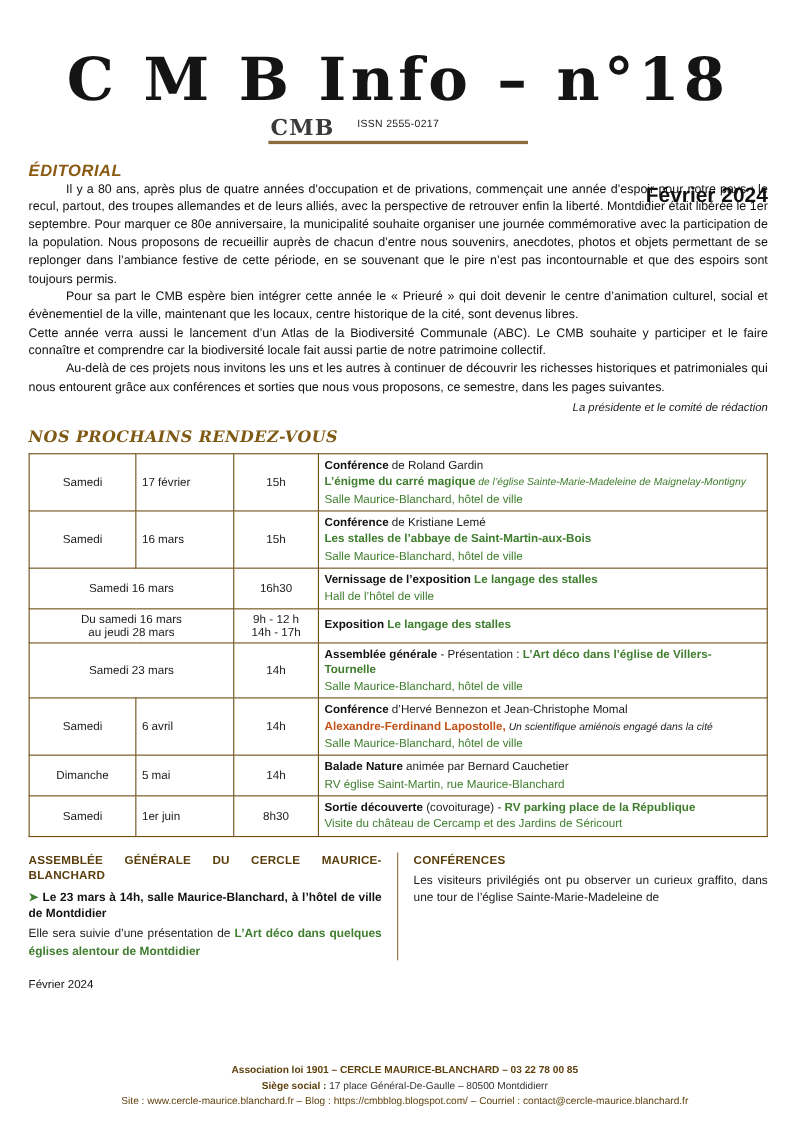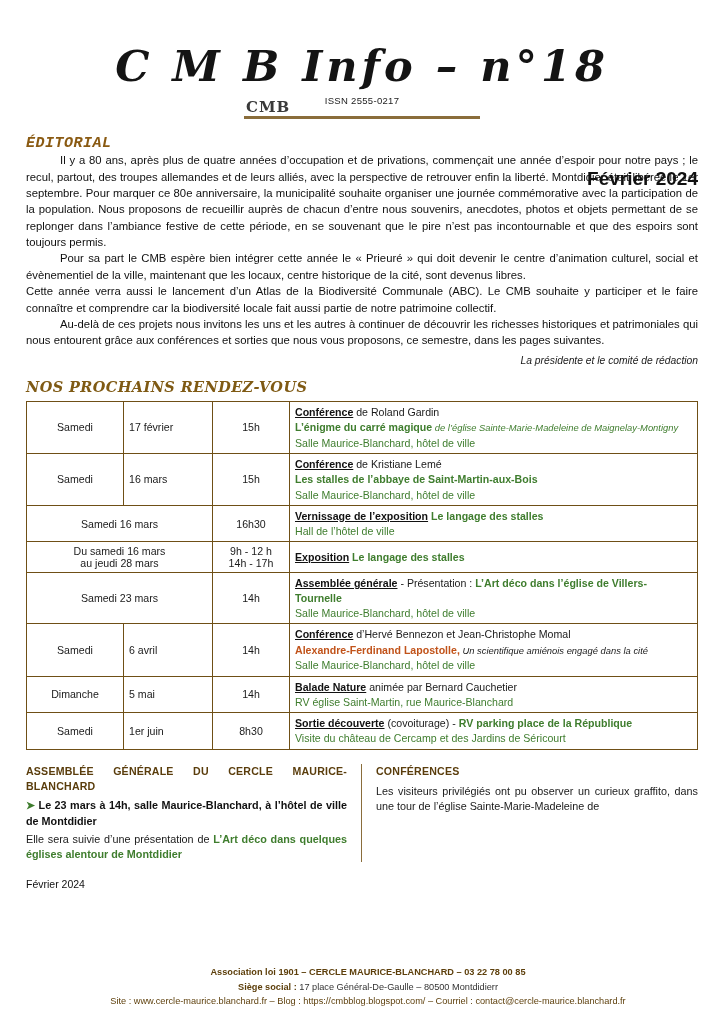--- a/index.html
+++ b/index.html
@@ -23,23 +23,22 @@
     position: relative;
   }
 
   
   .masthead {
     text-align: center;
     margin-top: 18px;
   }
   .masthead-title {
     font-family: "DejaVu Serif", serif;
-    font-style: italic;
-    font-weight: bold;
-    font-size: 43px;
+    font-weight: bold;
+    font-size: 54px;
     letter-spacing: 4px;
     color: #141414;
     line-height: 1.05;
   }
   .issn {
     font-size: 9.5px;
     color: #222;
     margin-top: 6px;
     letter-spacing: 0.3px;
   }
@@ -117,21 +116,21 @@
     color: #6a6a6a;
     margin-top: 2px;
   }
   .logo-cmb {
     position: absolute;
     left: 50%;
     margin-left: -116px;
     bottom: -4px;
     font-family: "DejaVu Serif", serif;
     font-weight: bold;
-    font-size: 15px;
+    font-size: 20px;
     color: #3a3a3a;
     letter-spacing: 1px;
   }
   .logo-underline {
     width: 236px;
     height: 3px;
     background: #8a6d3b;
     margin: 4px auto 0 auto;
   }
 
@@ -139,21 +138,21 @@
     position: absolute;
     right: 26px;
     top: 168px;
     font-size: 19px;
     font-weight: bold;
     color: #111;
   }
 
   
   .sec-edito {
-    font-family: Liberation Mono, monospace;
+    font-family: Liberation Sans, sans-serif;
     font-style: italic;
     font-weight: bold;
     font-size: 15px;
     color: #8a5a12;
     margin-top: 16px;
     letter-spacing: .5px;
   }
   .sec-rdv {
     font-family: "DejaVu Serif", serif;
     font-style: italic;
@@ -193,21 +192,21 @@
     border: 1px solid #6f4f16;
     padding: 3px 5px;
     vertical-align: middle;
     font-size: 10.6px;
   }
   td.c-day   { width: 86px;  text-align: center; }
   td.c-date  { width: 78px;  text-align: left; }
   td.c-hour  { width: 66px;  text-align: center; }
   td.c-desc  { }
   .tl { text-align: center; }
-  .ttl { font-weight: bold; color: #111; text-decoration: underline; }
+  .ttl { font-weight: bold; color: #111; }
   .green { color: #3f7d2e; }
   .green-b { color: #3f7d2e; font-weight: bold; }
   .orange { color: #c1531a; font-weight: bold; }
   .venue { color: #3f7d2e; }
   .it { font-style: italic; }
   .small-it { font-style: italic; font-size: 9.4px; }
   .line2 { margin-top: 1px; }
   .two-line-cell { line-height: 1.35; }
 
   

